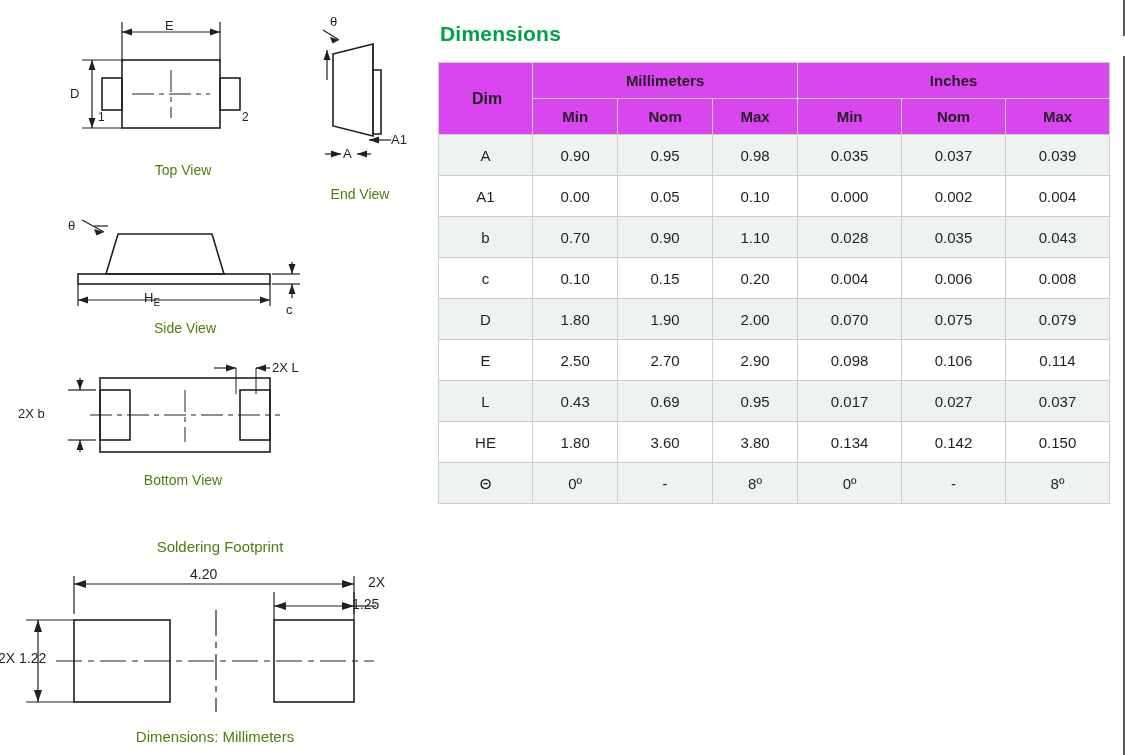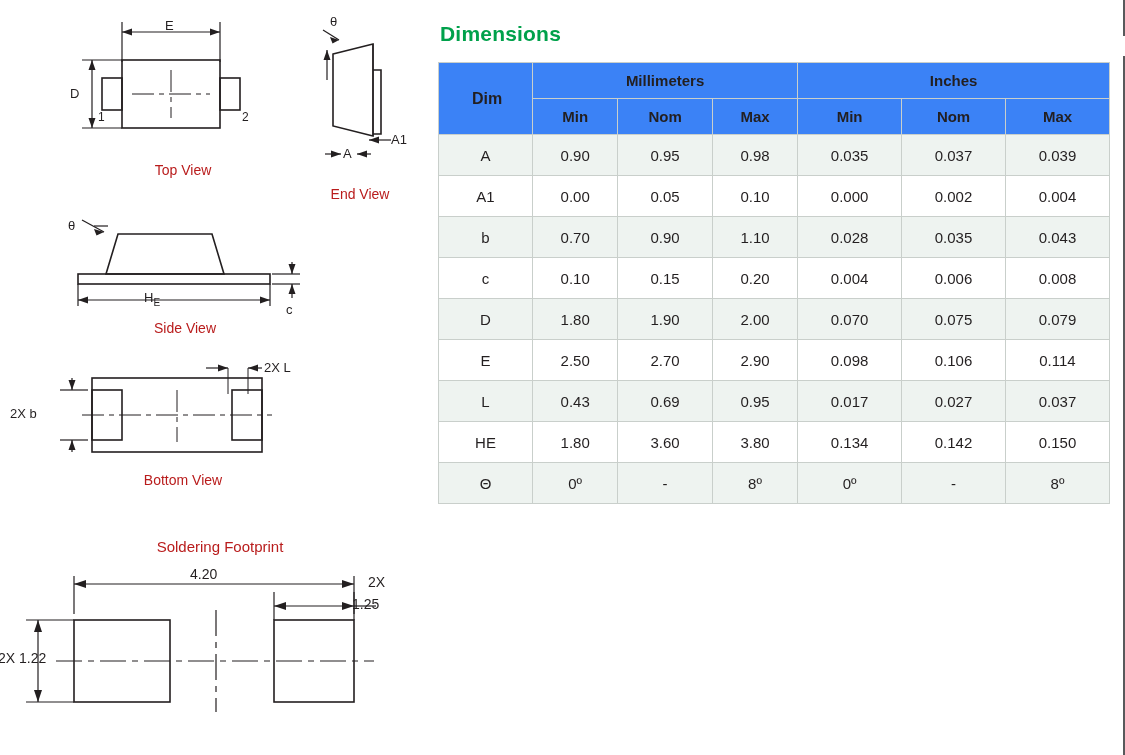--- a/index.html
+++ b/index.html
@@ -47,21 +47,21 @@
     width: 430px;
     height: 755px;
   }
   .fig {
     position: absolute;
   }
   .caption {
     position: absolute;
     text-align: center;
     font-size: 14px;
-    color: #b91c1c;
+    color: #4d7c0f;
     white-space: nowrap;
   }
   .lbl {
     position: absolute;
     font-size: 13px;
     color: #231f20;
     white-space: nowrap;
   }
 
   svg { display:block; overflow: visible; }
@@ -84,21 +84,21 @@
     border-collapse: collapse;
     width: 672px;
     font-size: 15px;
   }
   table.dims th, table.dims td {
     border: 1px solid #c9cfcb;
     text-align: center;
     color: #231f20;
   }
   table.dims thead th {
-    background: #3b82f6;
+    background: #d946ef;
     font-weight: bold;
     font-size: 15px;
     padding: 9px 4px;
   }
   table.dims thead th.dim-col {
     font-size: 16px;
     width: 82px;
     padding-left: 7px;
   }
   table.dims thead th.grp {
@@ -212,21 +212,21 @@
         <polygon points="232,74 228.5,84 235.5,84" fill="#231f20"></polygon>
       </svg>
       <div class="lbl" style="left:8px; top:8px;">θ</div>
       <div class="lbl" style="left:84px; top:80px;">
         <span>H</span><sub style="font-size:10px;">E</sub>
       </div>
       <div class="lbl" style="left:226px; top:92px;">c</div>
     </div>
     <div class="caption" style="left:110px; top:320px; width:150px;">Side View</div>
 
-    <div class="fig" style="left:52px; top:356px;">
+    <div class="fig" style="left:60px; top:356px;">
       <svg width="250" height="112" viewBox="0 0 250 112">
 
         <line x1="154" y1="12" x2="176" y2="12" stroke="#231f20" stroke-width="1.2"></line>
         <polygon points="176,12 166,8.5 166,15.5" fill="#231f20"></polygon>
         <line x1="210" y1="12" x2="196" y2="12" stroke="#231f20" stroke-width="1.2"></line>
         <polygon points="196,12 206,8.5 206,15.5" fill="#231f20"></polygon>
         <line x1="176" y1="12" x2="176" y2="38" stroke="#231f20" stroke-width="1"></line>
         <line x1="196" y1="12" x2="196" y2="38" stroke="#231f20" stroke-width="1"></line>
 
         <line x1="8" y1="34" x2="36" y2="34" stroke="#231f20" stroke-width="1.2"></line>
@@ -278,20 +278,21 @@
 
         <line x1="40" y1="99" x2="358" y2="99" stroke="#231f20" stroke-width="1.2" stroke-dasharray="26,6,6,6"></line>
         <line x1="200" y1="48" x2="200" y2="150" stroke="#231f20" stroke-width="1.2" stroke-dasharray="26,6,6,6"></line>
       </svg>
       <div class="lbl" style="left:174px; top:4px; font-size:14px;">4.20</div>
       <div class="lbl" style="left:352px; top:12px; font-size:14px;">2X</div>
       <div class="lbl" style="left:336px; top:34px; font-size:14px;">1.25</div>
       <div class="lbl" style="left:-18px; top:88px; font-size:14px;">2X 1.22</div>
     </div>
 
+    <div class="caption" style="left:90px; top:728px; width:250px; font-size:15px;">Dimensions: Millimeters</div>
   </div>
 
   <div class="dim-wrap">
     <div class="dim-title">Dimensions</div>
 
     <table class="dims">
       <thead>
         <tr>
           <th class="dim-col" rowspan="2">Dim</th>
           <th class="grp" colspan="3">Millimeters</th>

